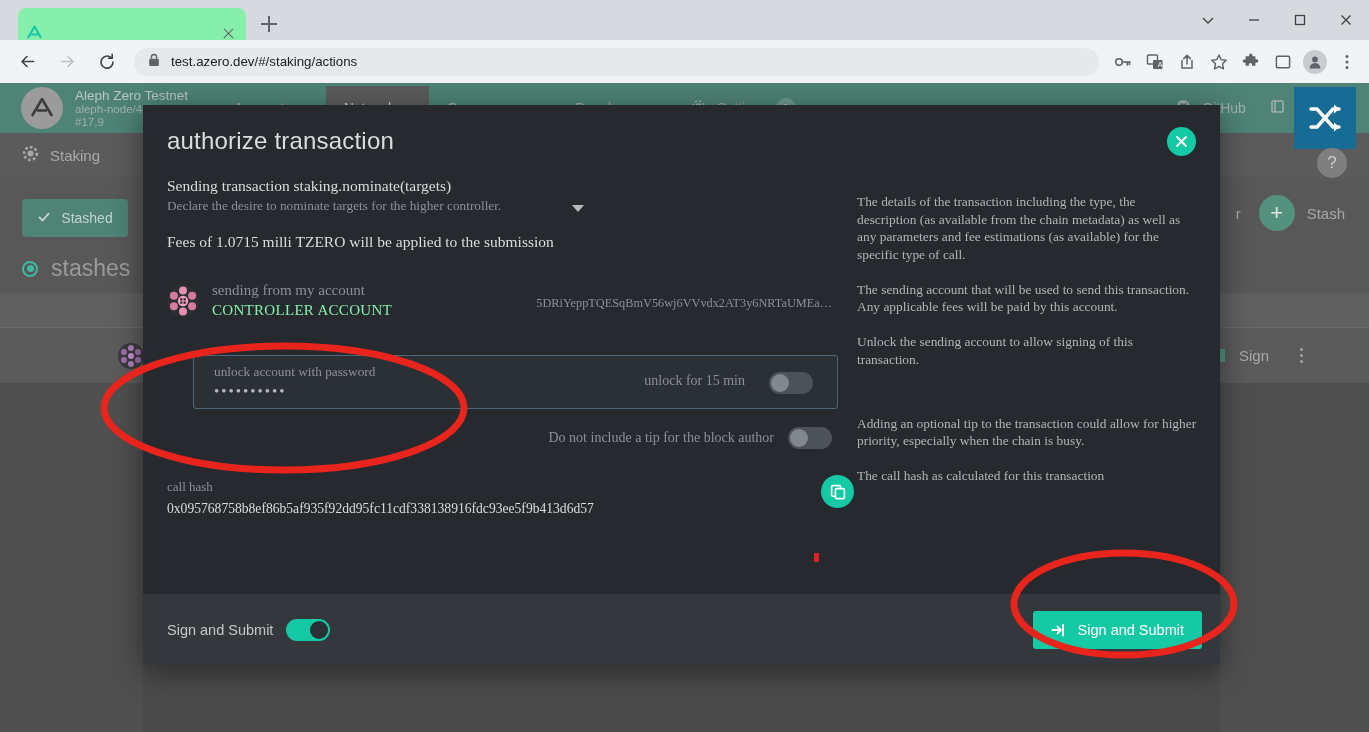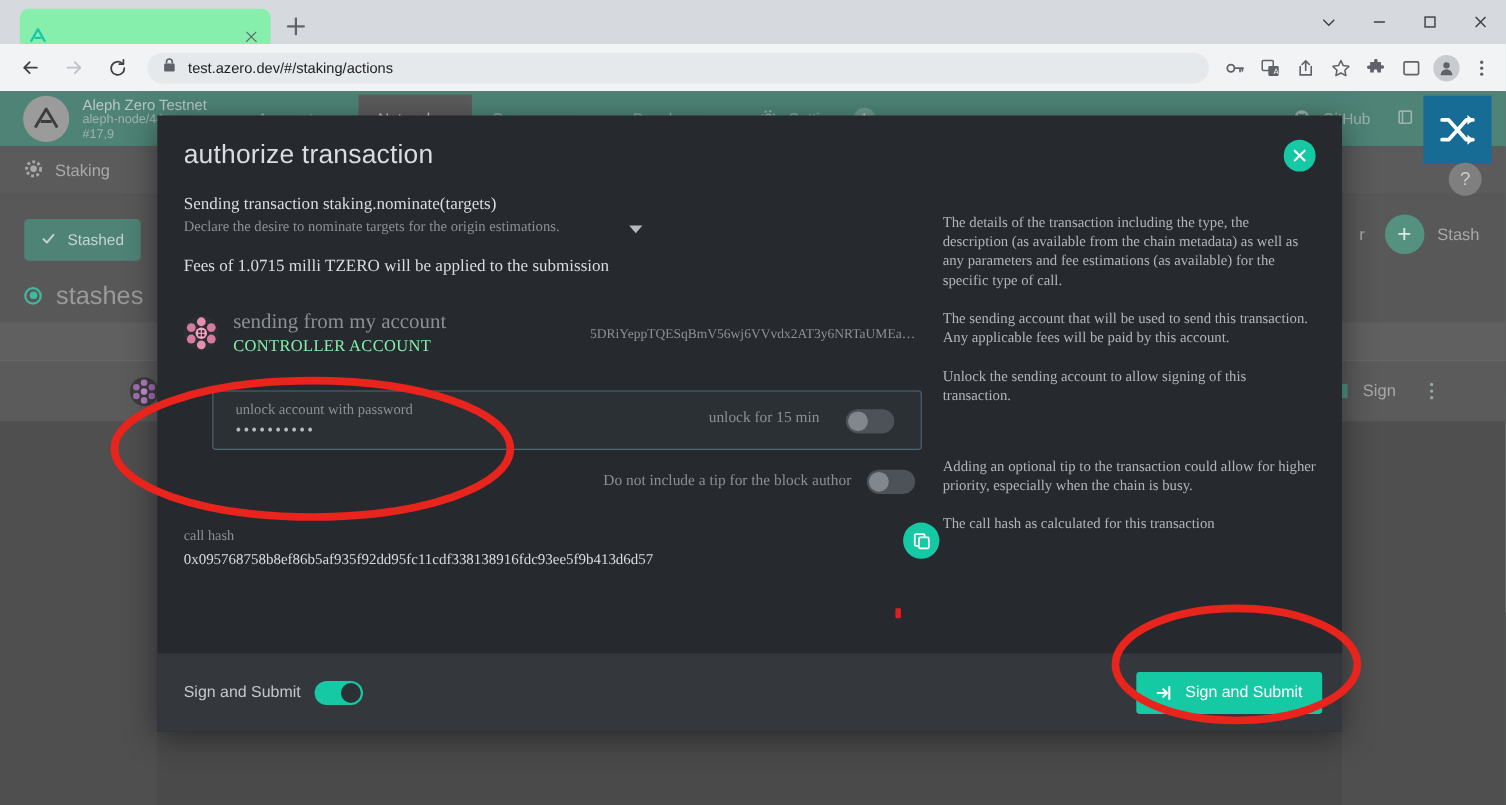--- a/index.html
+++ b/index.html
@@ -185,21 +185,21 @@
   .txfees  { font-size: 15.5px; color: #d9dde0; margin-top: 19px; }
   .expand-caret {
     position: absolute; left: 405px; top: 28px;
     width: 0; height: 0; border-left: 6px solid transparent; border-right: 6px solid transparent;
     border-top: 7px solid #b6babd; cursor: pointer;
   }
 
   .acct-block { position: absolute; left: 24px; top: 105px; width: 665px; display: flex; align-items: center; }
   .ident-lg { width: 32px; height: 32px; flex: 0 0 32px; }
   .acct-text { margin-left: 13px; }
-  .acct-kicker { font-size: 19px; color: #8b9096; }
+  .acct-kicker { font-size: 15px; color: #8b9096; }
   .acct-name { font-size: 15px; color: #86efac; margin-top: 3px; letter-spacing: .3px; }
   .acct-addr {
     position: absolute; right: 0; top: 14px; font-size: 12.3px; color: #8b9096;
     max-width: 300px; white-space: nowrap; overflow: hidden; text-overflow: ellipsis;
   }
 
   .pwd-box {
     position: absolute; left: 50px; top: 178px; width: 645px; height: 54px;
     border: 1px solid #4e6878; background: #2b3035; border-radius: 3px;
   }
@@ -550,21 +550,21 @@
     <div class="modal-close">
       <svg width="13" height="13" viewBox="0 0 13 13">
           <path d="M2 2 L11 11 M11 2 L2 11" stroke="#ffffff" stroke-width="1.9" stroke-linecap="round"></path>
         </svg>
     </div>
 
     <div class="modal-body">
 
       <div class="left-col">
         <div class="txline1">Sending transaction staking.nominate(targets)</div>
-        <div class="txline2">Declare the desire to nominate targets for the origin estimations.</div>
+        <div class="txline2">Declare the desire to nominate targets for the higher controller.</div>
         <div class="txfees">Fees of 1.0715 milli TZERO will be applied to the submission</div>
         <div class="expand-caret"></div>
       </div>
 
       <div class="acct-block">
         <span class="ident-lg">
           <svg width="32" height="32" viewBox="0 0 32 32">
             <circle cx="16" cy="16" r="16" fill="#2b2f33"></circle>
             <circle cx="16" cy="5.5" r="4" fill="#e48fae"></circle>
             <circle cx="16" cy="26.5" r="4" fill="#e48fae"></circle>

